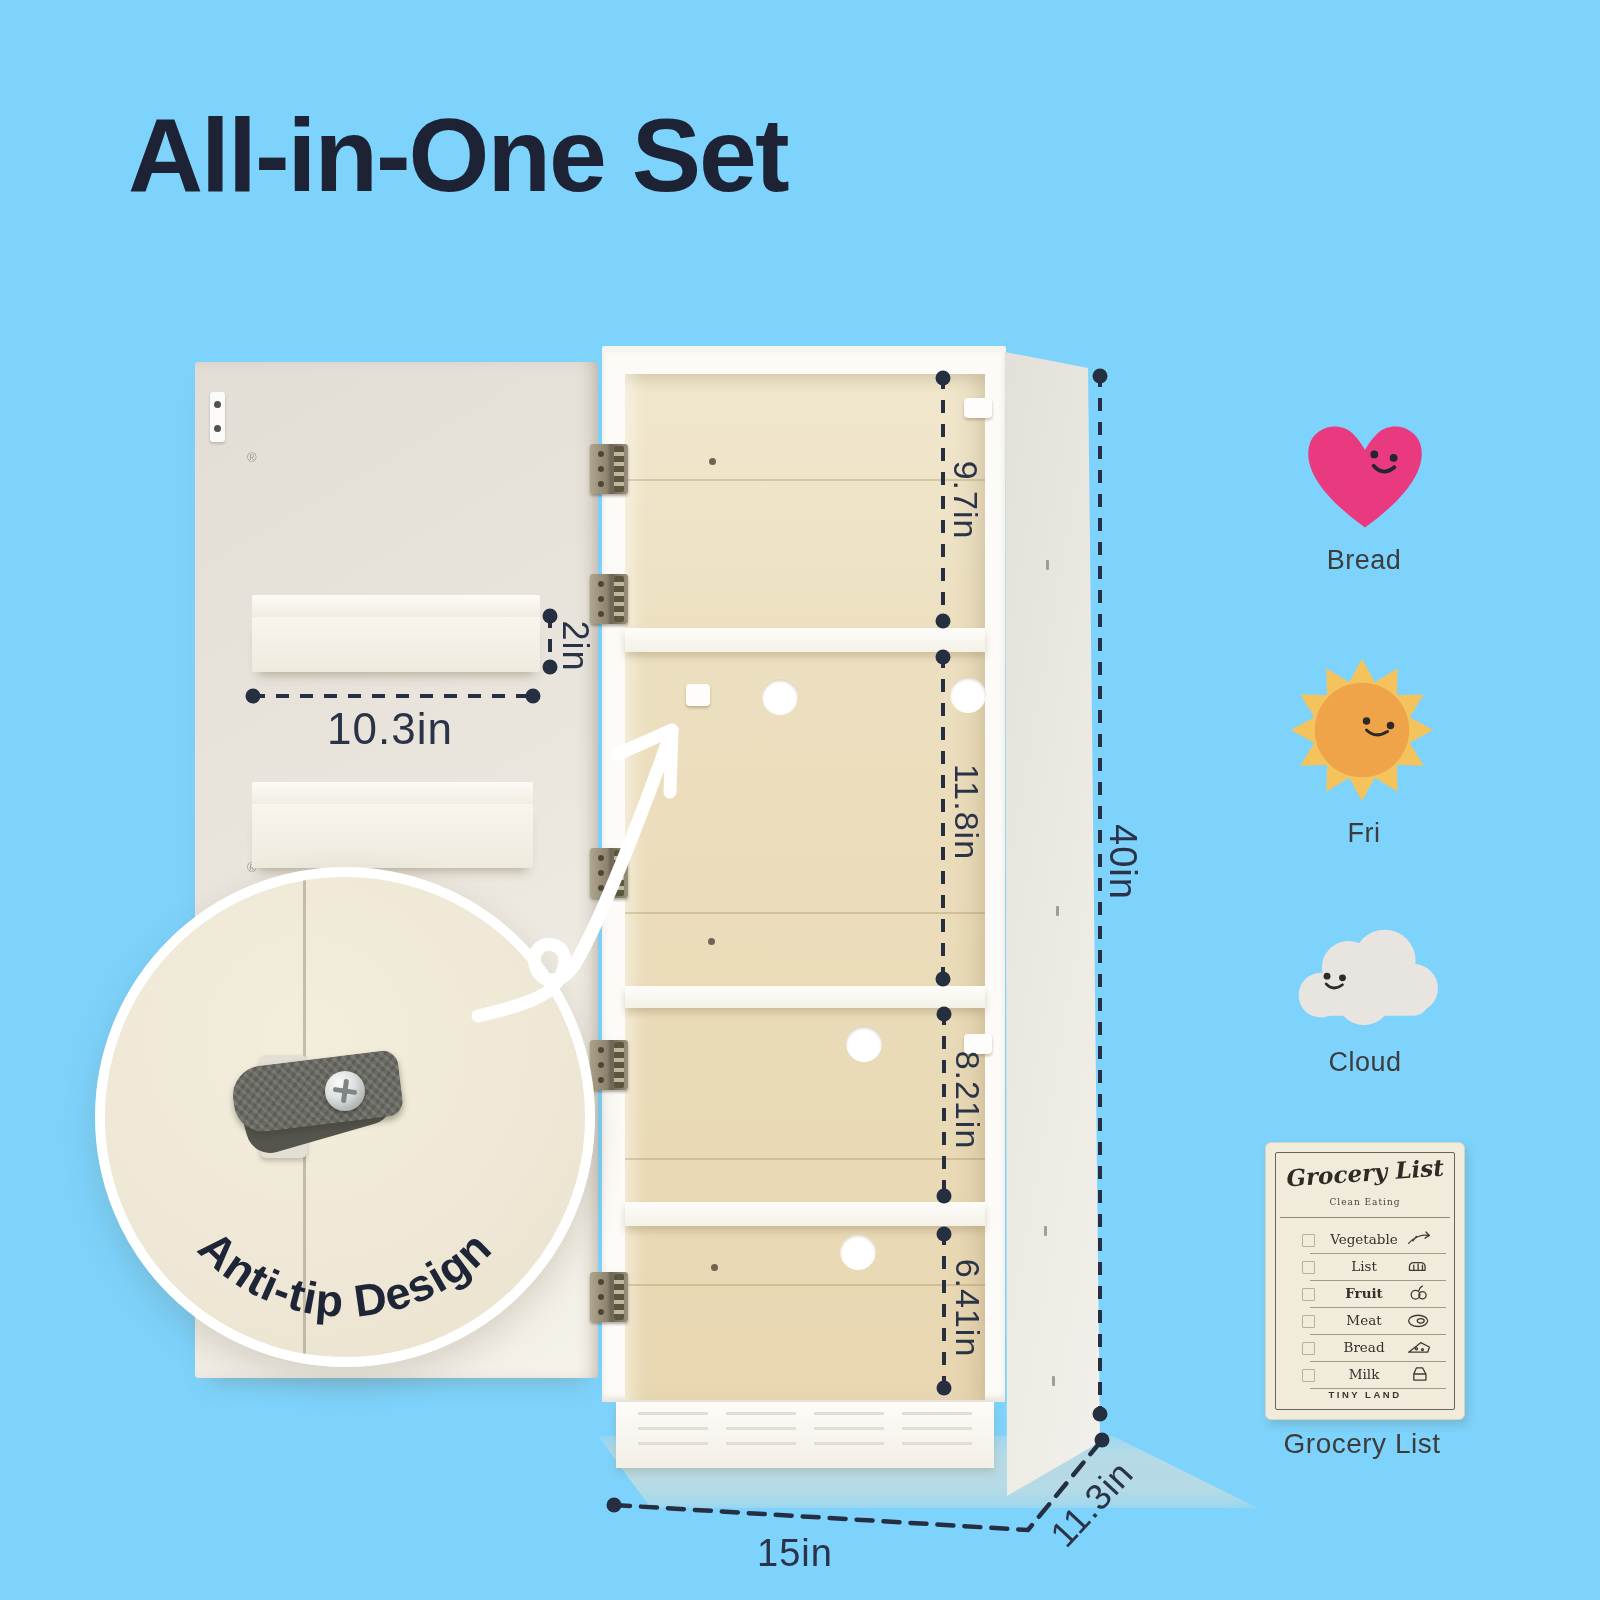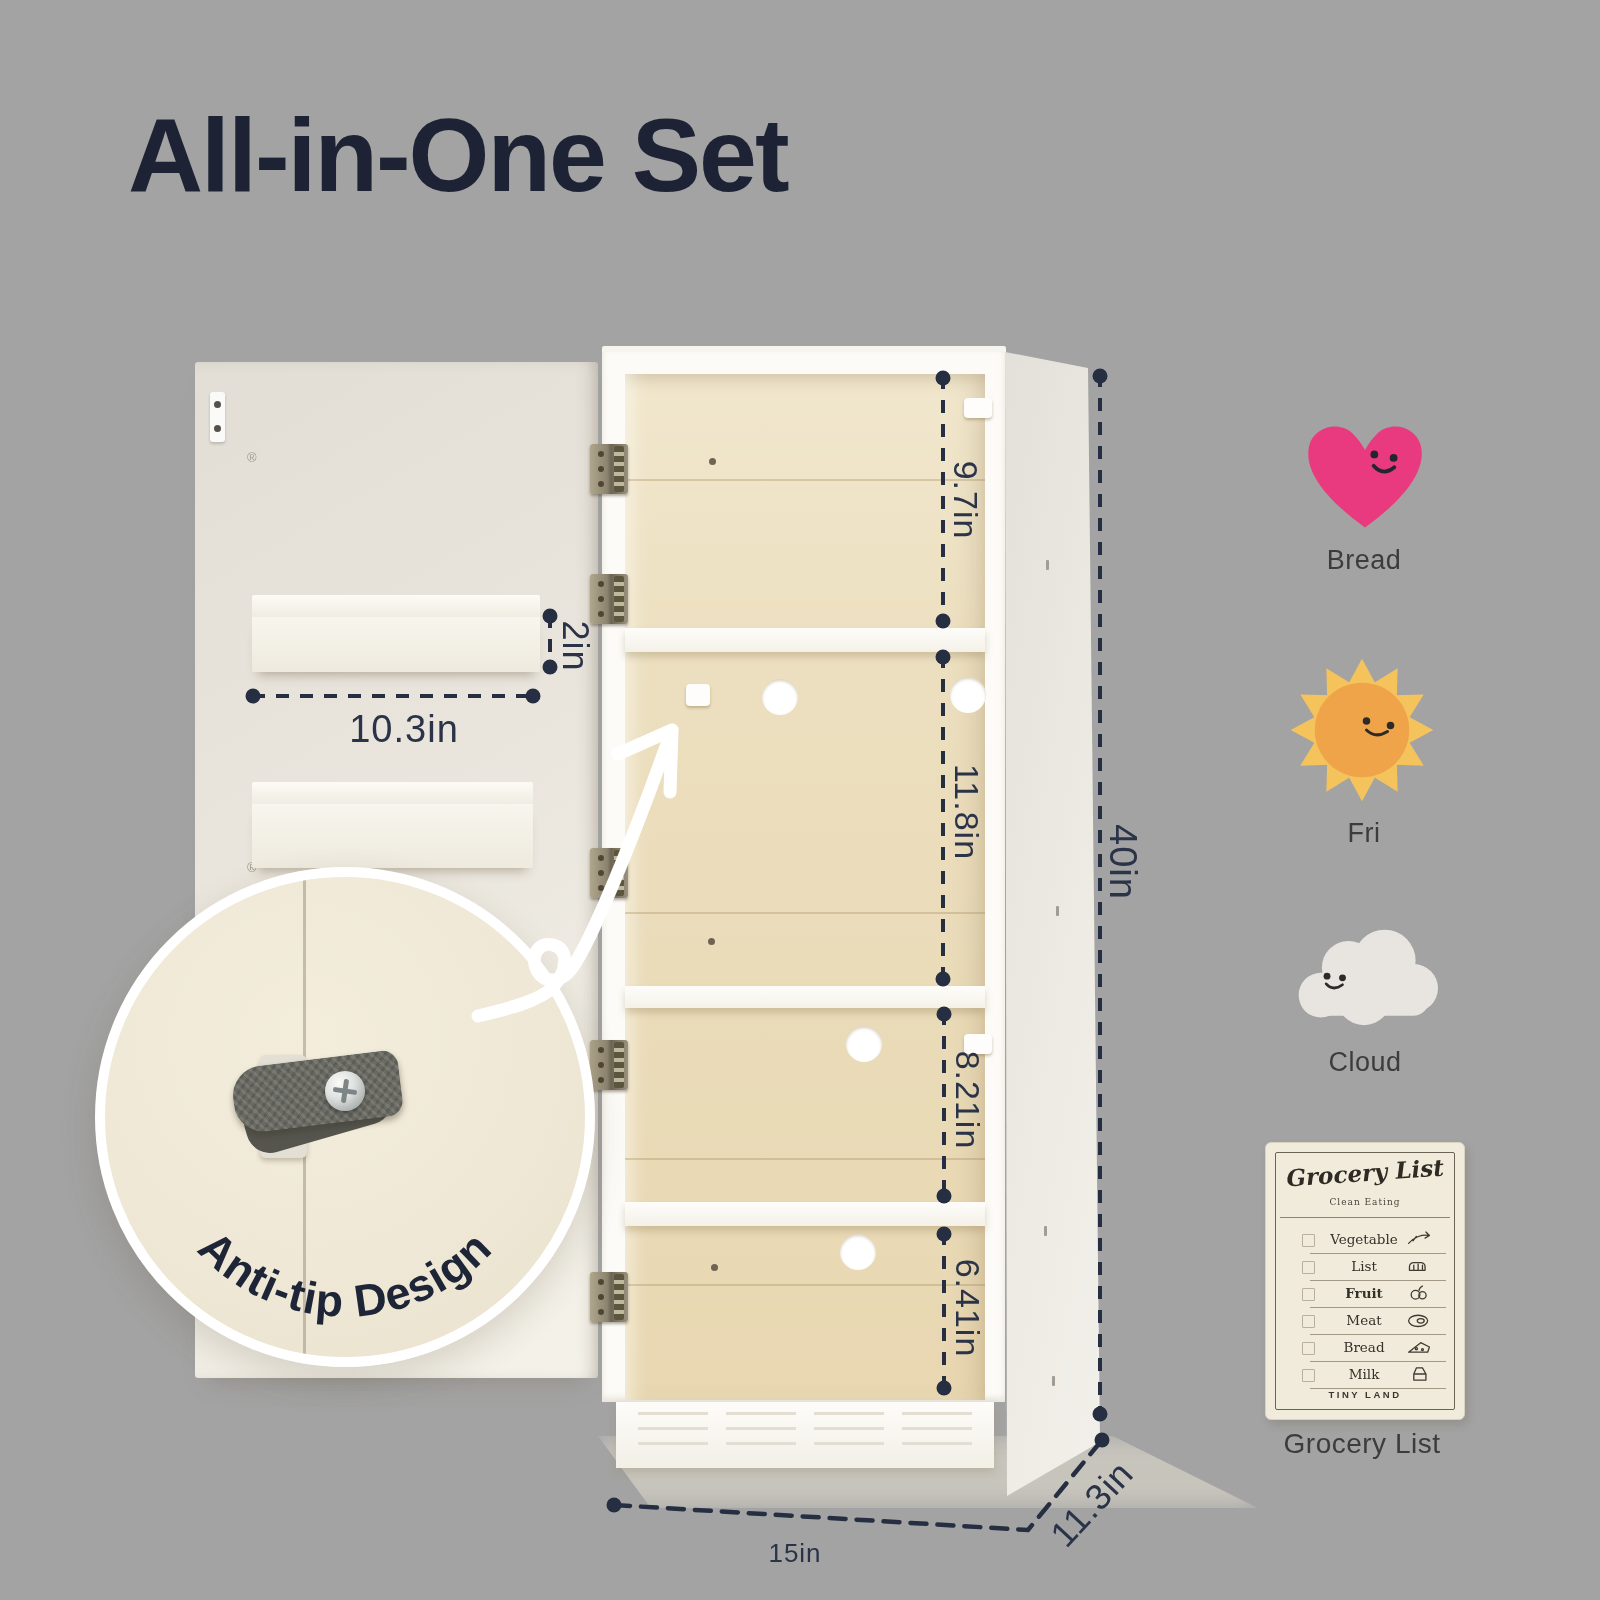--- a/index.html
+++ b/index.html
@@ -1,17 +1,17 @@
 <!DOCTYPE html>
 <html><head>
 <meta charset="utf-8">
 <style>
   html,body{margin:0;padding:0;}
   body{font-family:"Liberation Sans",sans-serif;}
-  .canvas{position:relative;width:1600px;height:1600px;background:#a3a3a3;overflow:hidden;}
+  .canvas{position:relative;width:1600px;height:1600px;background:#7dd3fc;overflow:hidden;}
   .abs{position:absolute;}
   
   .vdash{position:absolute;width:4px;border-radius:2px;
          background:repeating-linear-gradient(180deg,#262e41 0 13px,transparent 13px 24px);}
   .hdash{position:absolute;height:4px;border-radius:2px;
          background:repeating-linear-gradient(90deg,#262e41 0 13px,transparent 13px 24px);}
   .dot{position:absolute;width:15px;height:15px;border-radius:50%;background:#262e41;
        transform:translate(-50%,-50%);}
   .dimlabel{position:absolute;color:#2a3347;font-weight:500;white-space:nowrap;
             transform:translate(-50%,-50%);letter-spacing:1px;}
@@ -123,21 +123,21 @@
   </div>
 
   <div class="vdash" style="left:548px;top:615px;height:53px;"></div>
   <div class="dot" style="left:550px;top:616px;"></div>
   <div class="dot" style="left:550px;top:667px;"></div>
   <div class="dimlabel rot90" style="left:575px;top:646px;font-size:36px;">2in</div>
 
   <div class="hdash" style="left:252px;top:694px;width:282px;"></div>
   <div class="dot" style="left:253px;top:696px;"></div>
   <div class="dot" style="left:533px;top:696px;"></div>
-  <div class="dimlabel" style="left:404px;top:729px;font-size:38px;">10.3in</div>
+  <div class="dimlabel" style="left:390px;top:729px;font-size:44px;">10.3in</div>
 
   <div class="cab-top"></div>
   <div class="cab-side"></div>
   <div class="tick" style="left:1046px;top:560px;"></div>
   <div class="tick" style="left:1056px;top:906px;"></div>
   <div class="tick" style="left:1044px;top:1226px;"></div>
   <div class="tick" style="left:1052px;top:1376px;"></div>
 
   <div class="cab-front"></div>
 
@@ -229,21 +229,21 @@
   <div class="vdash" style="left:1098px;top:374px;height:1038px;"></div>
   <div class="dot" style="left:1100px;top:376px;"></div>
     <div class="dot" style="left:1100px;top:1414px;"></div>
   <div class="dimlabel rot90" style="left:1122px;top:862px;font-size:38px;">40in</div>
 
   <svg class="abs" style="left:590px;top:1406px;" width="620" height="150" viewBox="0 0 620 150">
     <path d="M 24 99 L 438 124 L 512 34" fill="none" stroke="#262e41" stroke-width="4.5" stroke-dasharray="16 11" stroke-linecap="round"></path>
     <circle cx="24" cy="99" r="7.5" fill="#262e41"></circle>
     <circle cx="512" cy="34" r="7.5" fill="#262e41"></circle>
   </svg>
-  <div class="dimlabel" style="left:795px;top:1553px;font-size:26px;">15in</div>
+  <div class="dimlabel" style="left:795px;top:1553px;font-size:38px;">15in</div>
   <div class="dimlabel" style="left:1092px;top:1504px;font-size:36px;transform:translate(-50%,-50%) rotate(-47deg);">11.3in</div>
 
   <div class="inset">
     <div class="seamline"></div>
     <div class="bracket"></div>
     <div class="strap-under"></div>
     <div class="strap"></div>
     <div class="screw"></div>
     <svg class="abs" style="left:0;top:0;" width="480" height="480" viewBox="0 0 480 480">
       <defs>

